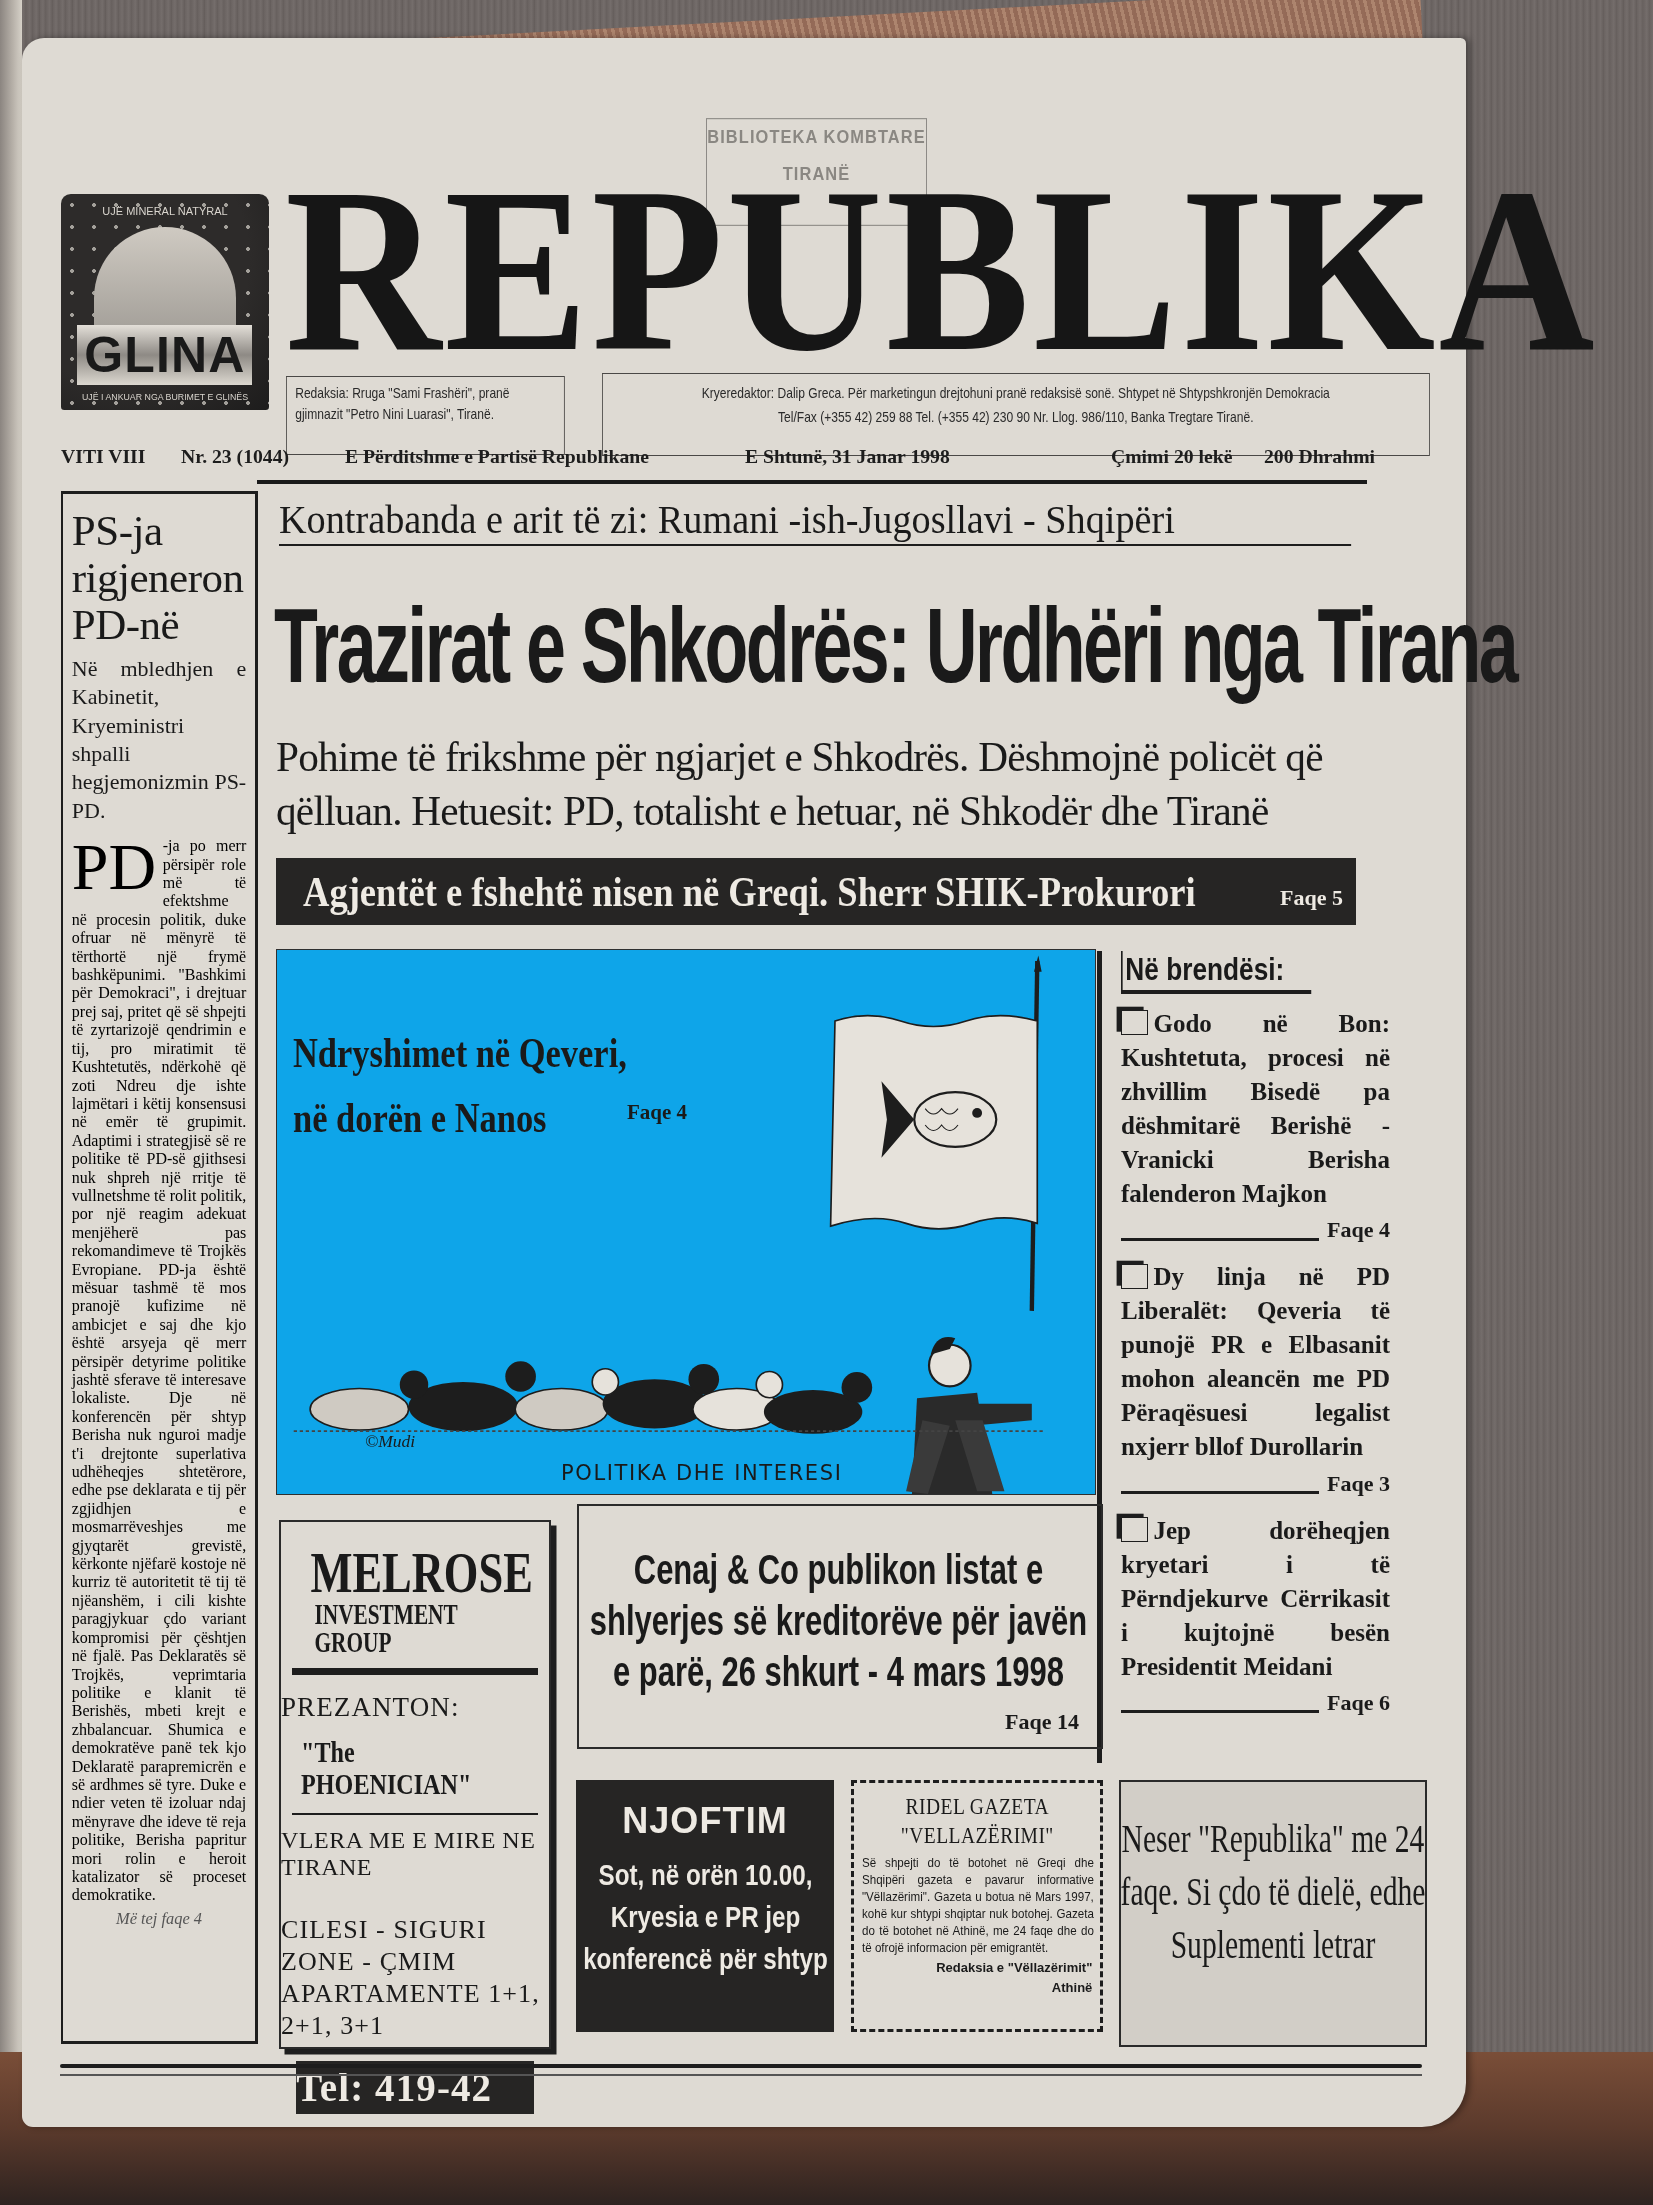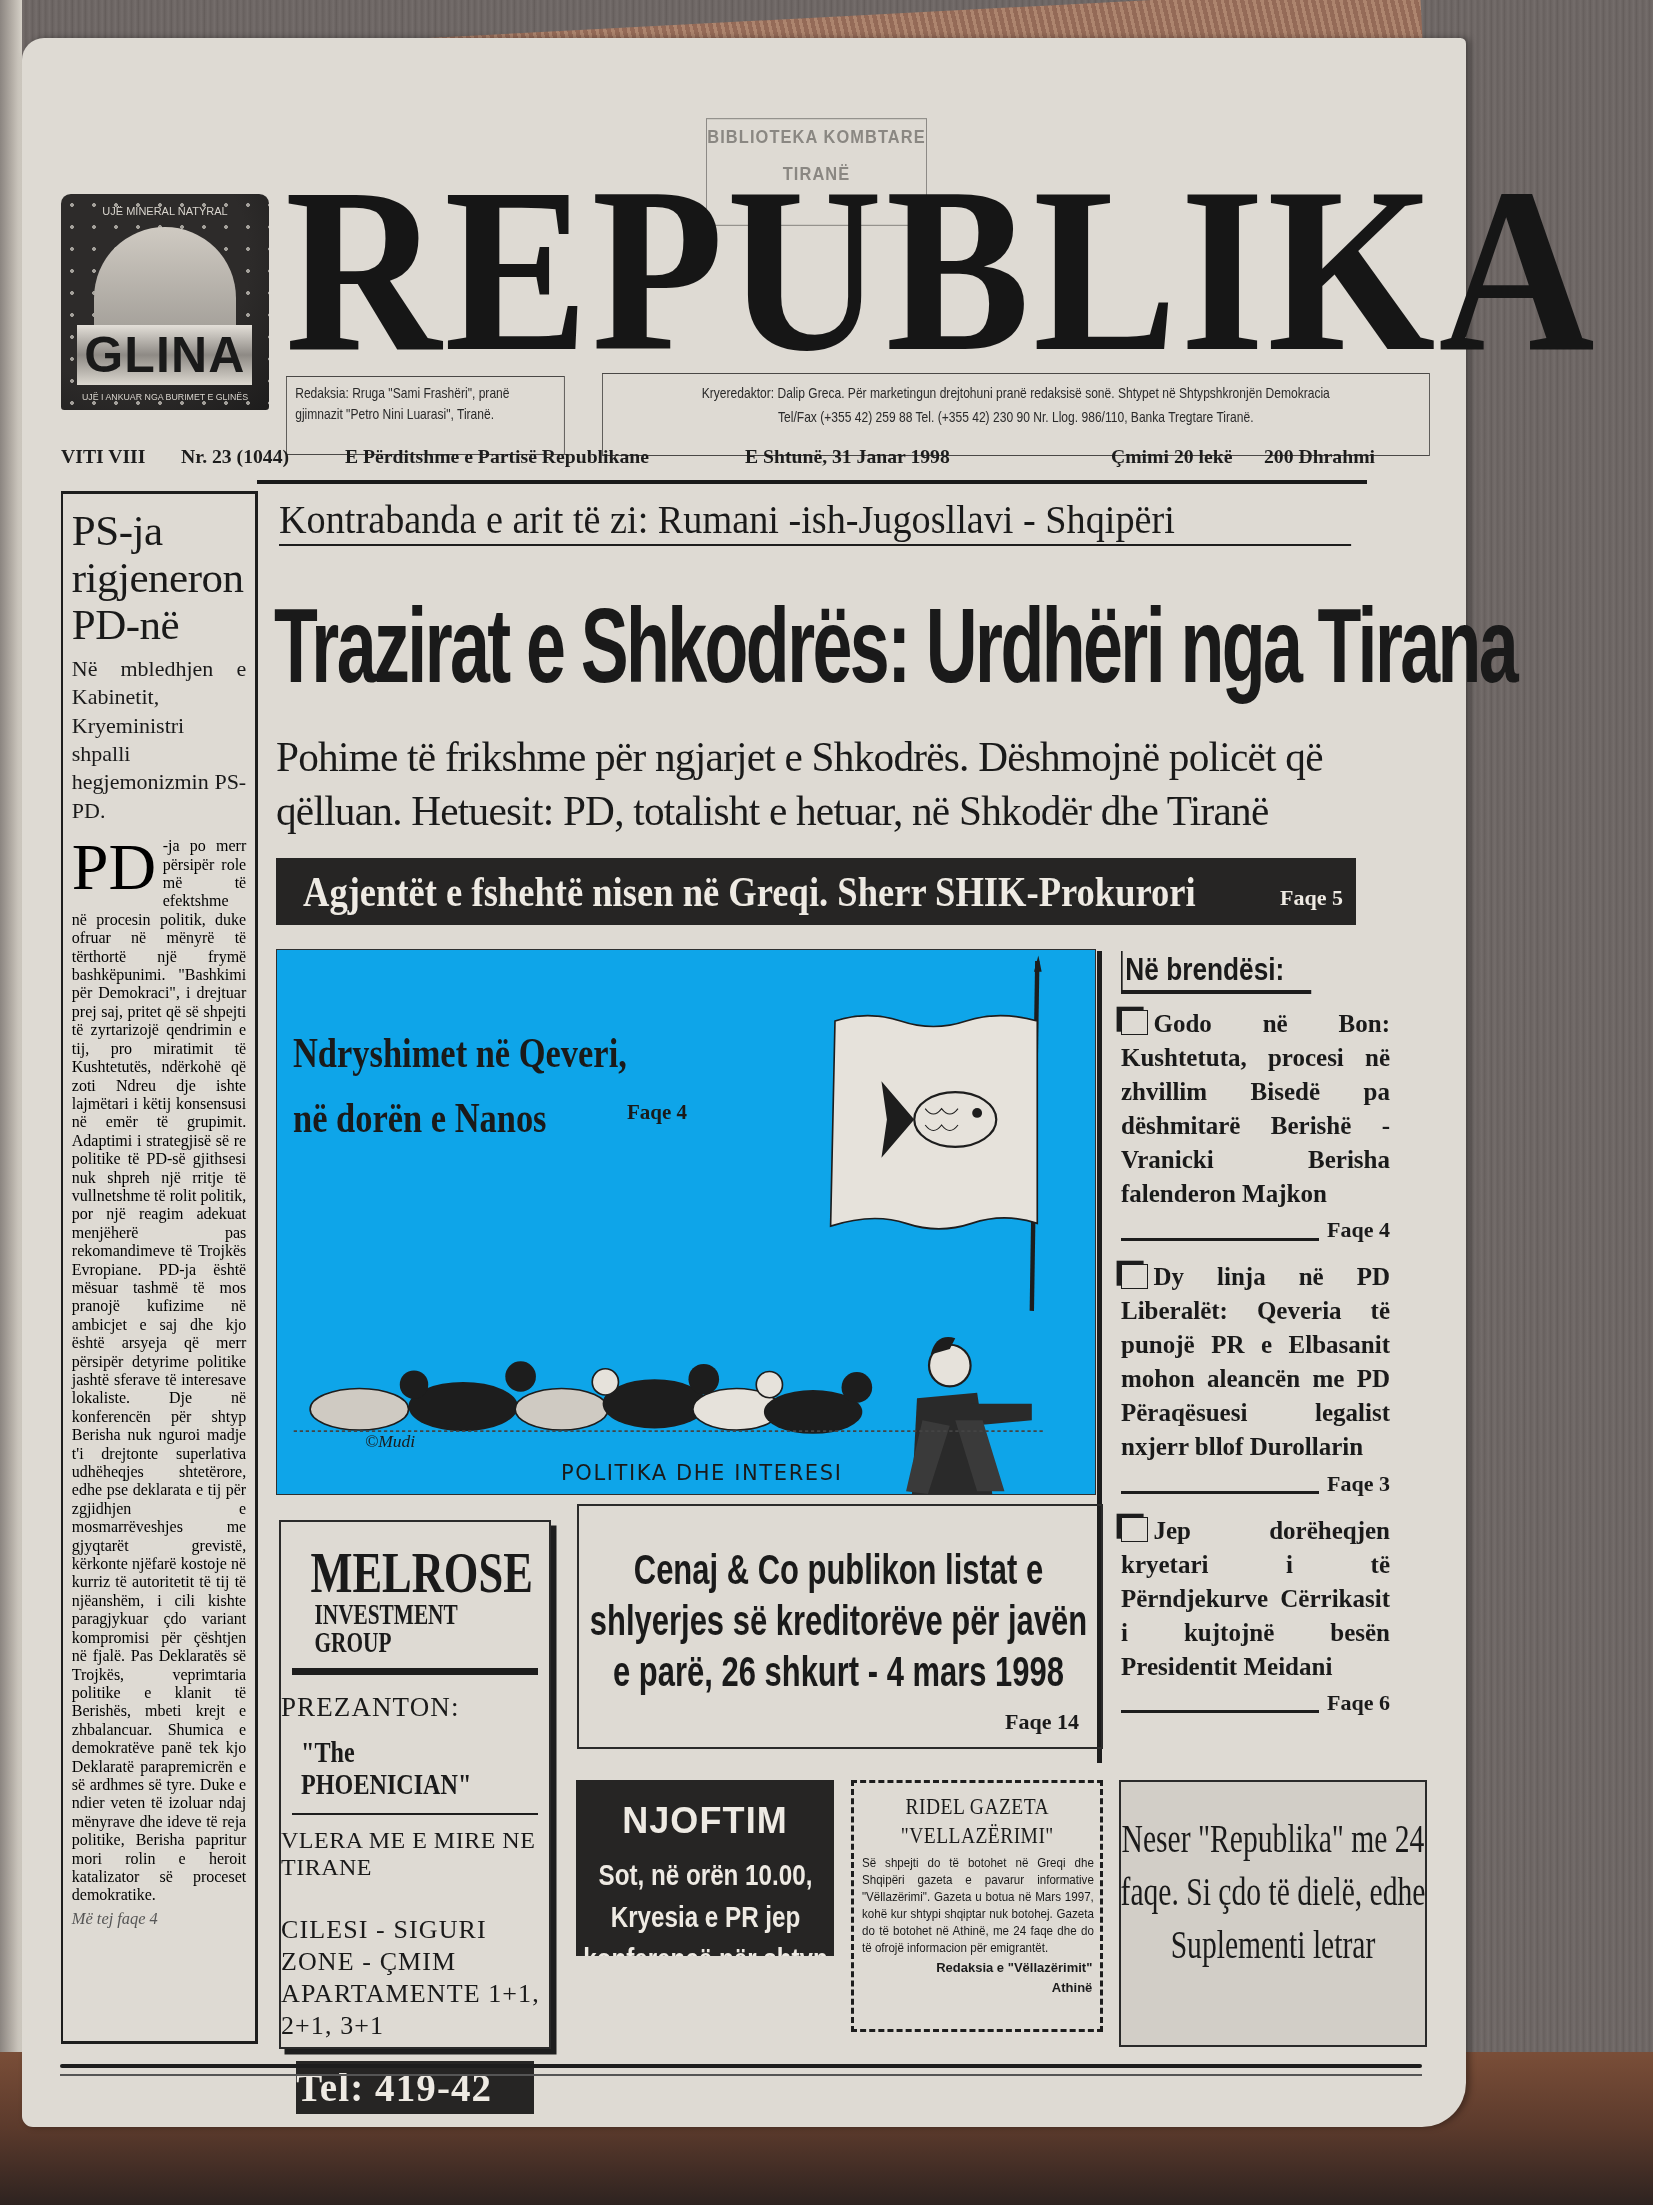--- a/index.html
+++ b/index.html
@@ -99,21 +99,21 @@
   }
   .left-col .lede { font-size: 22px; line-height: 28.4px; text-align: justify; margin: 0 0 12px 0; }
   .left-col .body {
     font-family: "Liberation Serif", serif; font-size: 16px; line-height: 18.4px;
     text-align: justify; margin: 0; color: #000000;
   }
   .left-col .dropcap {
     float: left; font-size: 66px; line-height: 55px; margin: 2.2px 6.6px 0 0;
     font-family: "Liberation Serif", serif;
   }
-  .left-col .cont { text-align: left; font-style: italic; font-size: 16.4px; color: #555; margin-top: 4.4px; }
+  .left-col .cont { text-align: center; font-style: italic; font-size: 16.4px; color: #555; margin-top: 4.4px; }
   
   .kicker {
     left: 257px; top: 457px; width: 1094px; font-size: 39px; line-height: 49px;
     border-bottom: 2.7px solid #1d1d1d; transform: scaleX(.98); transform-origin: left top;
   }
   .main-head {
     left: 252px; top: 547px; width: 1094px;
     font-family: "Liberation Sans", sans-serif; font-weight: 900; font-size: 92px; line-height: 104px;
     letter-spacing: -3.3px; transform: scaleX(.78) scaleY(1.15); transform-origin: left top; white-space: nowrap;
   }
@@ -159,21 +159,21 @@
   .melrose .m4 { font-size: 28.4px; font-weight: bold; margin-top: 14.2px; transform: scaleX(.85); }
   .melrose .thin { height: 2.2px; background: #1d1d1d; margin: 12px 11px; }
   .melrose .m5 { font-size: 24px; line-height: 27px; letter-spacing: 0.5px; }
   .melrose .m6 { font-size: 26px; line-height: 32px; margin-top: 33px; letter-spacing: 1.1px; }
   .melrose .tel { margin: 18.6px 15.3px 0 15.3px; background: #262524; color: #eeeae3; font-size: 39px; font-weight: bold; line-height: 53px; letter-spacing: 1.1px; }
   
   .cenaj { left: 555px; top: 1466px; width: 522px; height: 241px; border: 2.2px solid #2a2a2a; text-align: center; }
   .cenaj .txt { margin-top: 38px; font-family: "Liberation Sans", sans-serif; font-weight: 900; font-size: 43px; line-height: 51px; transform: scaleX(.72); transform-origin: center top; width: 711px; margin-left: -96px; }
   .cenaj .pg { position: absolute; right: 22px; bottom: 12px; font-size: 22px; font-weight: bold; }
   
-  .njoftim { left: 554px; top: 1742px; width: 258px; height: 176px; background: #262524; color: #eeeae3; text-align: center; font-family: "Liberation Sans", sans-serif; font-weight: bold; overflow: hidden; }
+  .njoftim { left: 554px; top: 1742px; width: 258px; height: 252px; background: #262524; color: #eeeae3; text-align: center; font-family: "Liberation Sans", sans-serif; font-weight: bold; overflow: hidden; }
   .njoftim .h { margin-top: 19.7px; font-size: 36px; font-weight: 900; letter-spacing: 1.1px; }
   .njoftim .b { margin-top: 12px; font-size: 29.5px; line-height: 42px; transform: scaleX(.82); transform-origin: center top; width: 339px; margin-left: -40px; }
   
   .vell { left: 829px; top: 1742px; width: 252px; height: 252px; border: 3.8px dashed #1d1d1d; box-sizing: border-box; padding: 8.8px 7.7px; text-align: center; }
   .vell .h1, .vell .h2 { font-family: "Liberation Serif", serif; font-size: 23px; line-height: 29.5px; letter-spacing: 0.5px; transform: scaleX(.85); }
   .vell .body { font-family: "Liberation Sans", sans-serif; font-size: 12.6px; line-height: 17px; text-align: justify; margin-top: 4.4px; transform: scaleX(.92); transform-origin: left top; width: 252px; }
   .vell .sig { text-align: right; font-family: "Liberation Sans", sans-serif; font-weight: bold; font-size: 13px; line-height: 17.5px; margin-top: 2.2px; }
   
   .neser { left: 1097px; top: 1742px; width: 304px; height: 263px; border: 2.2px solid #2a2a2a; background: #d2cec7; text-align: center; }
   .neser .txt { margin-top: 30px; font-size: 40px; line-height: 53px; transform: scaleX(.74); transform-origin: center top; width: 416px; margin-left: -56px; }

